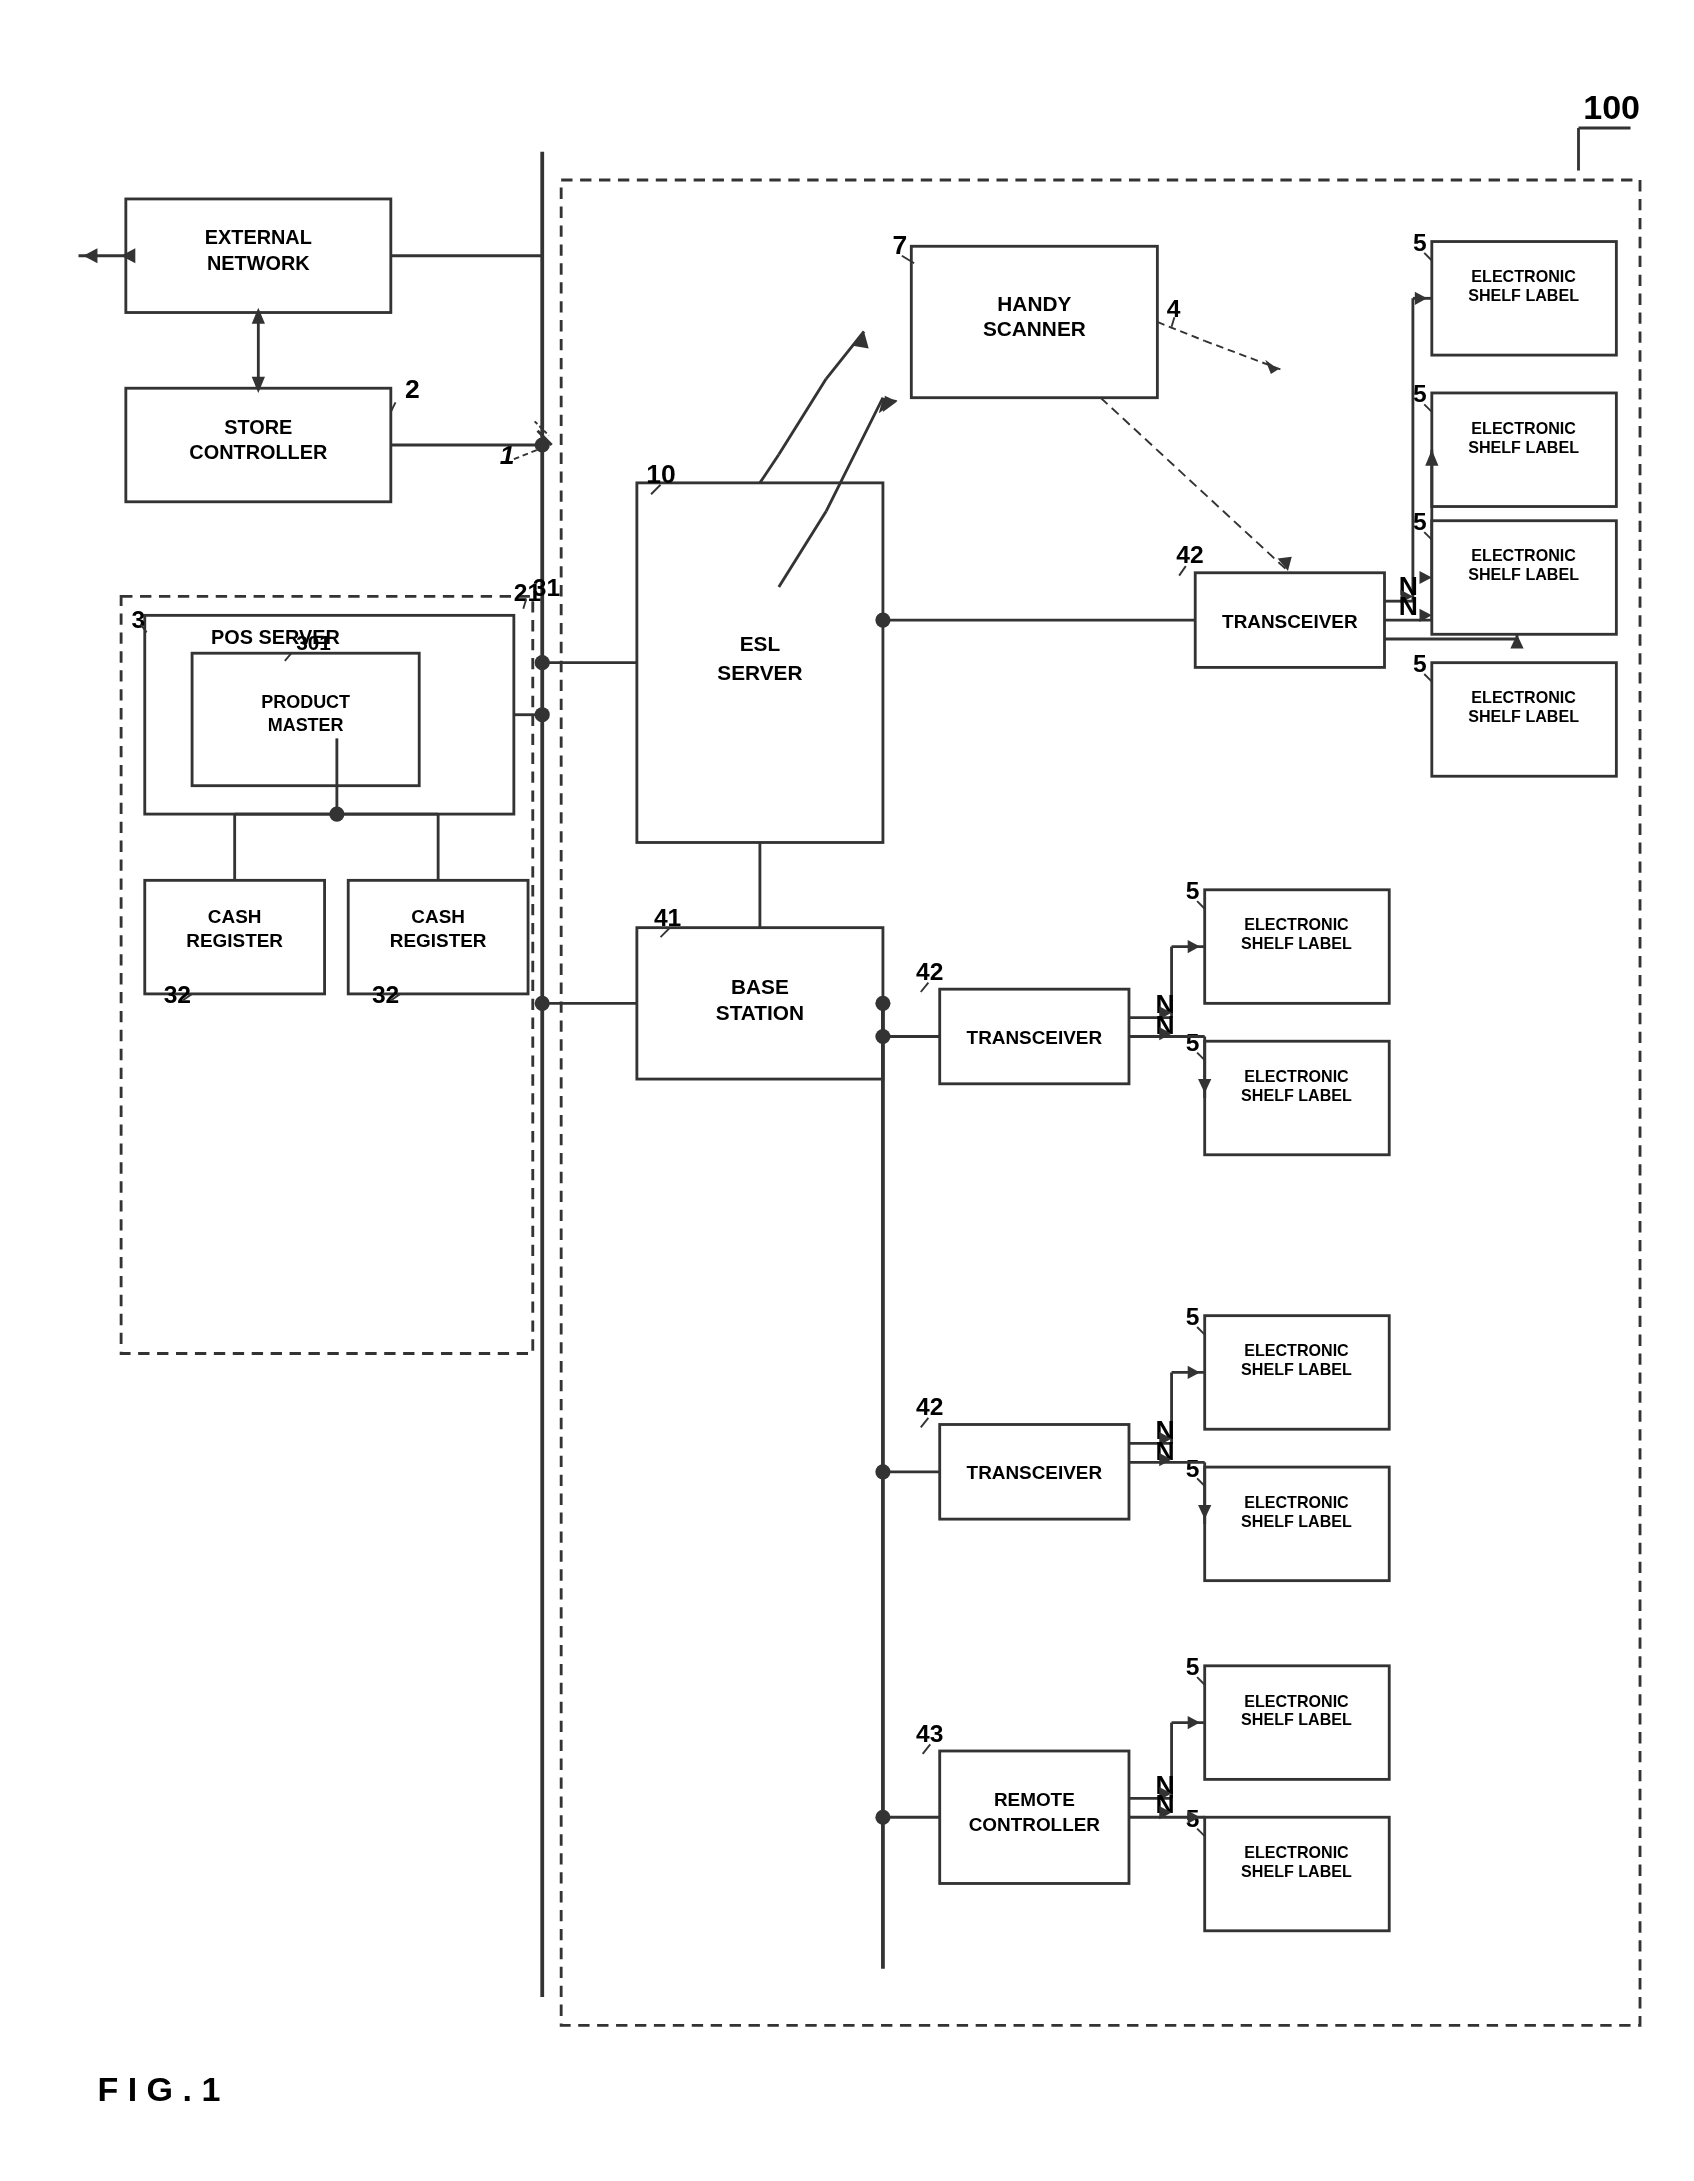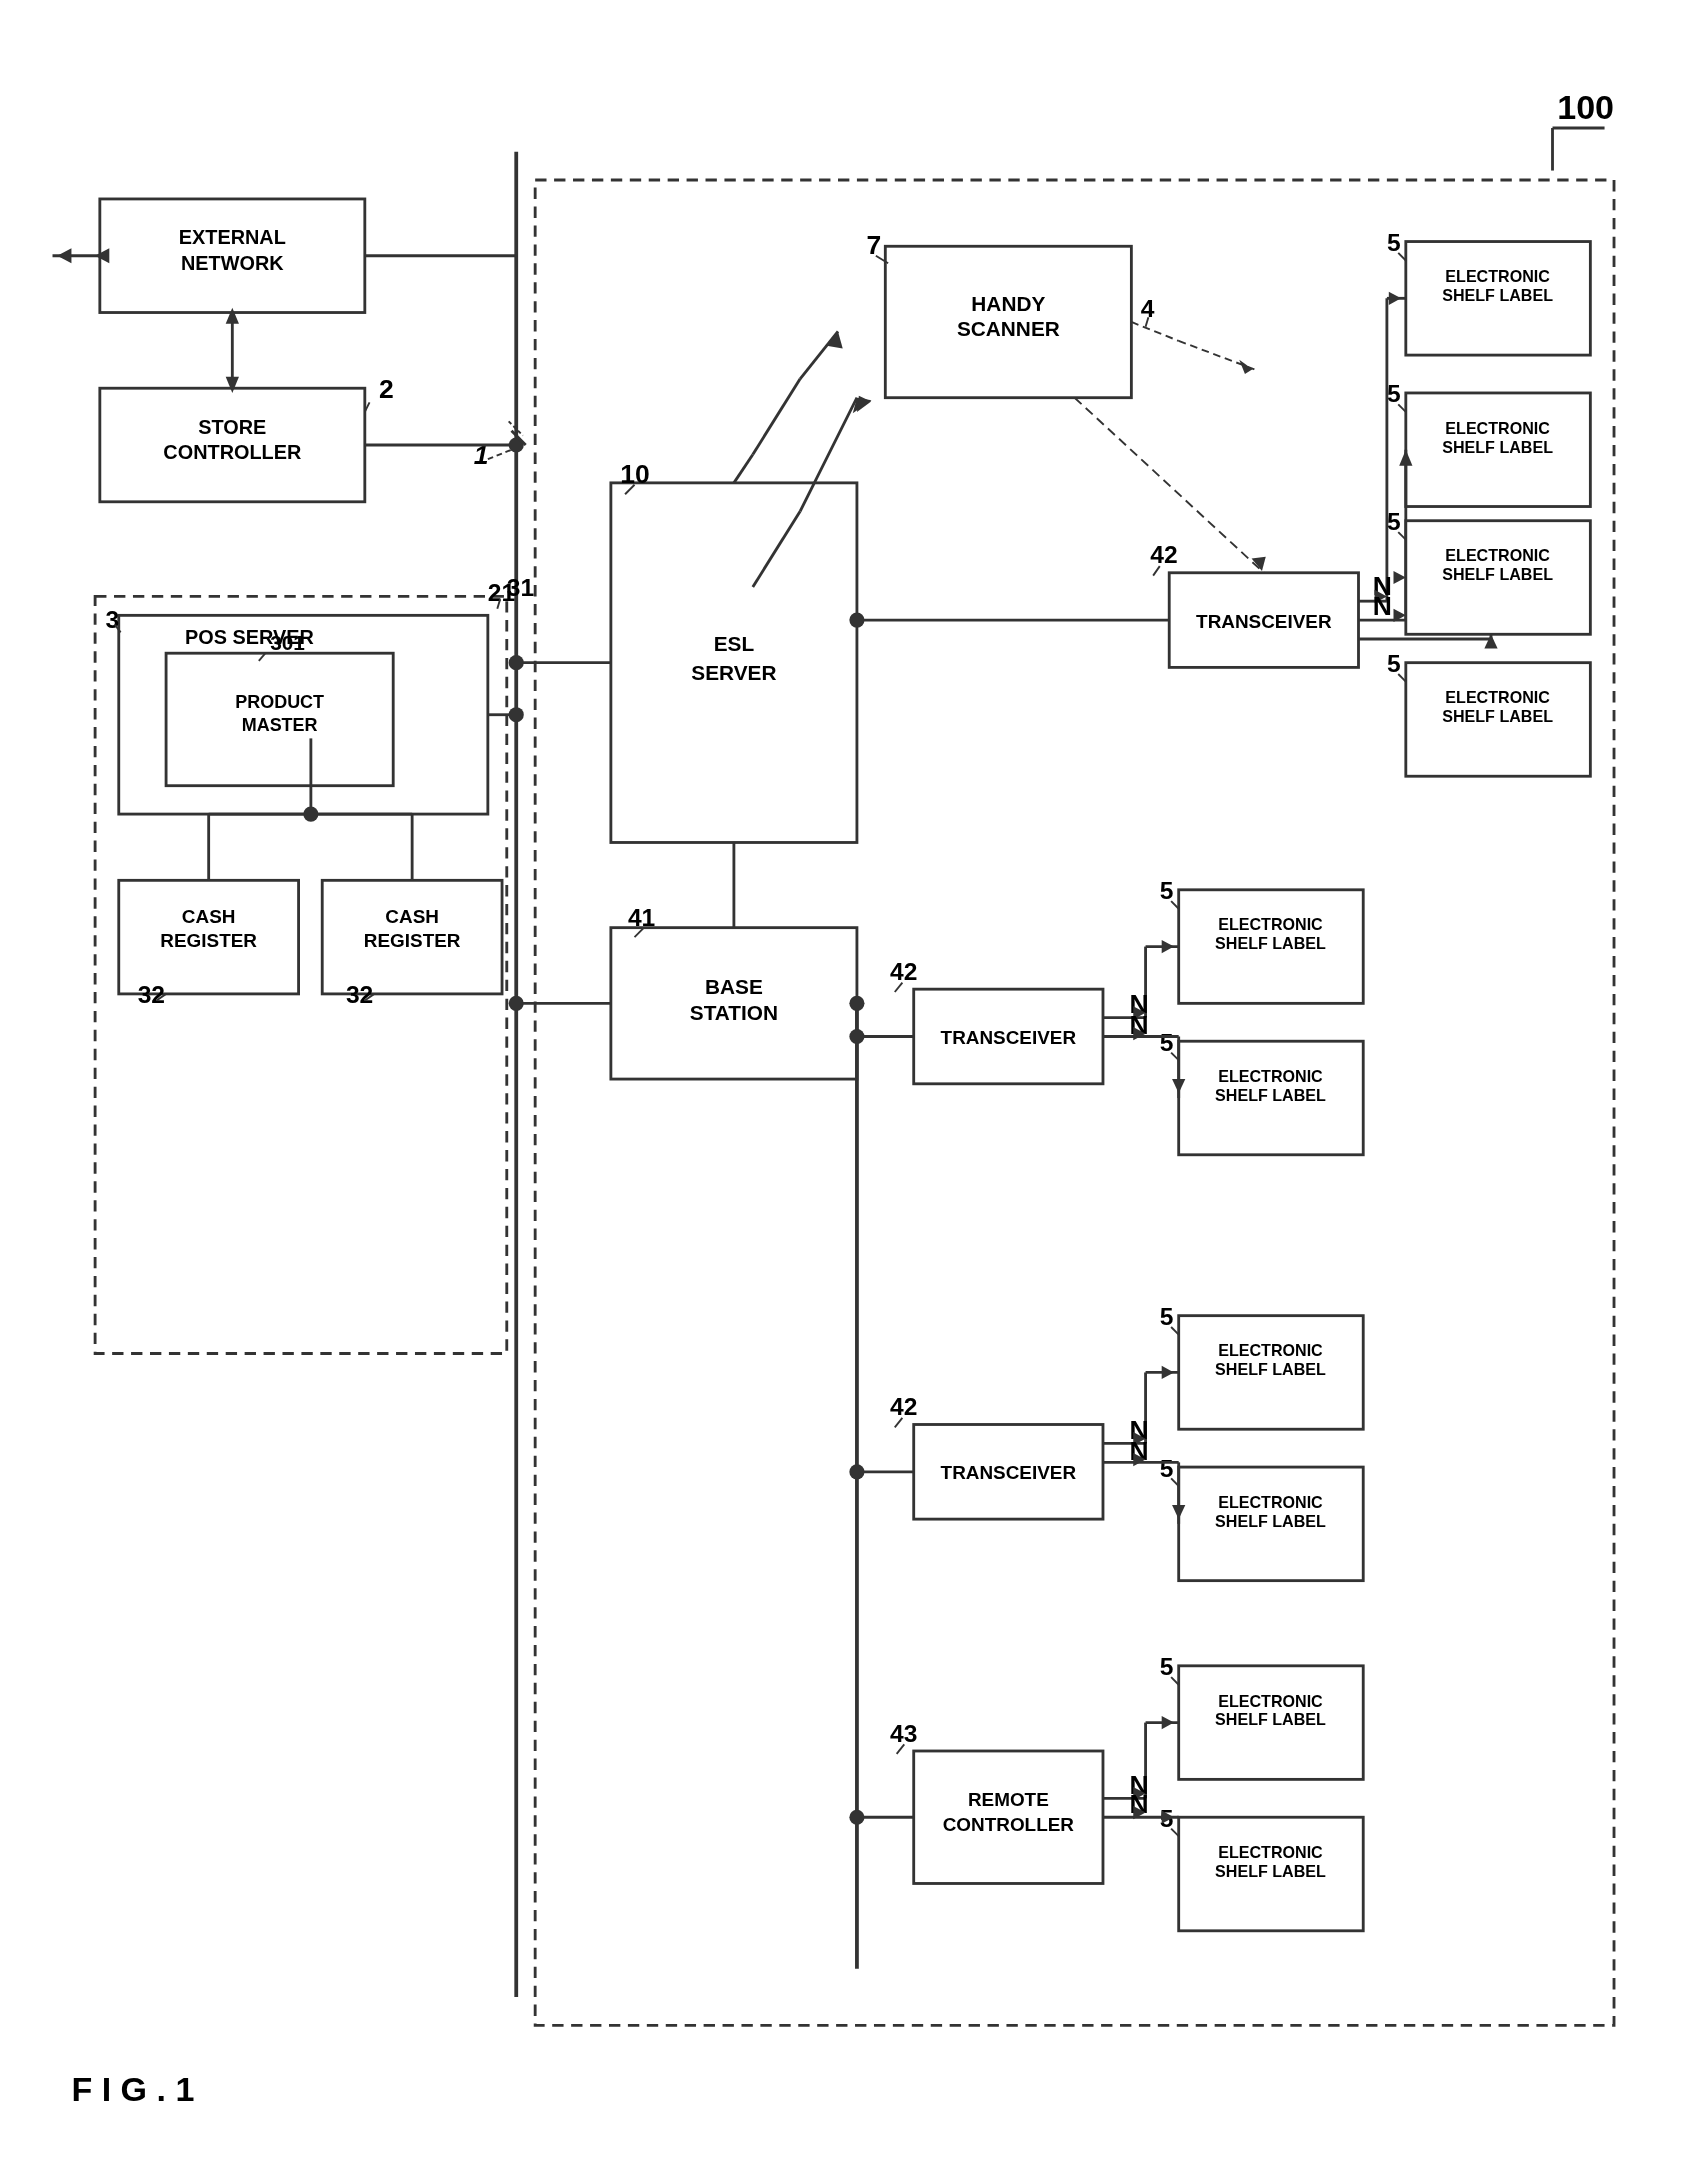--- a/index.html
+++ b/index.html
@@ -8,21 +8,21 @@
       height: 2181px;
       background: #fff;
       font-family: Arial, sans-serif;
       position: relative;
       overflow: hidden;
     }
 
     .diagram-container {
       position: absolute;
       top: 57px;
-      left: 43px;
+      left: 69px;
       width: 1590px;
       height: 2082px;
       text-align: right;
     }
 
     svg.diagram-svg {
       position: absolute;
       top: 0;
       left: 0;
       width: 100%;

